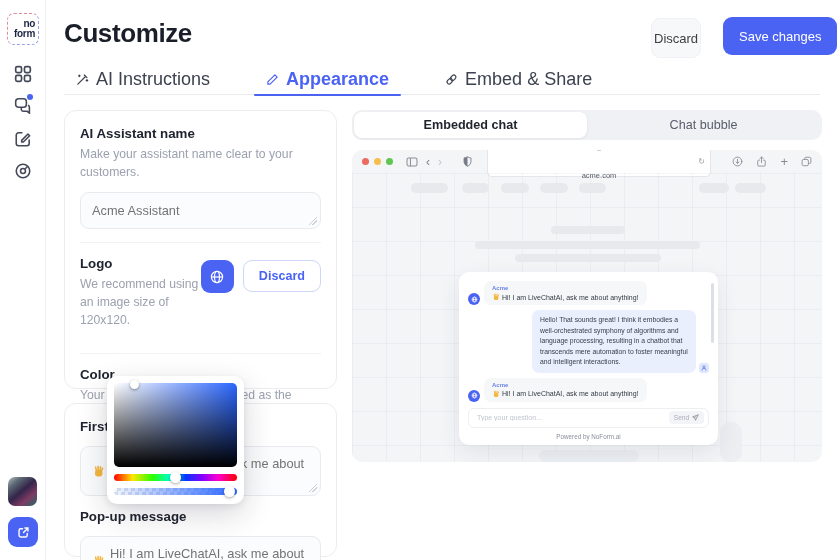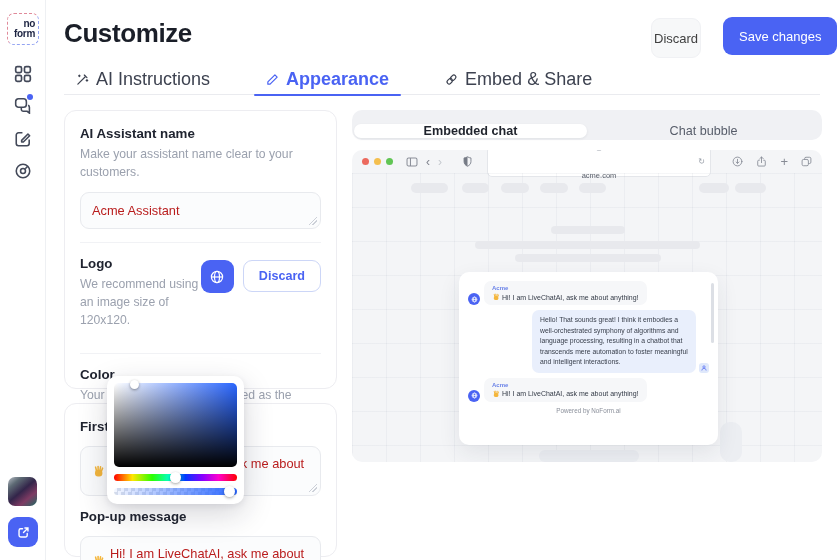--- a/index.html
+++ b/index.html
@@ -45,21 +45,21 @@
   
   .card { position:absolute; left:64px; width:273px; background:#fff;
     border:1px solid #ededf1; border-radius:12px; padding:15px; }
   #card-general { top:110px; height:279px; }
   #card-messages { top:403px; height:154px; }
   .sec-title { font-size:13.3px; font-weight:700; color:#202430; margin-bottom:5px; }
   .sec-desc { font-size:12.2px; color:#9ba1ae; line-height:1.45; margin-bottom:11px; }
   .divider { border:none; border-top:1px solid #f1f2f5; margin:13px 0; }
   .field { position:relative; width:100%; min-height:37px; background:#fbfcfd;
     border:1px solid #e8eaee; border-radius:9px; padding:9px 11px; font-size:12.8px;
-    color:#b91c1c; display:flex; align-items:center; gap:5px; cursor:text; }
+    color:#737373; display:flex; align-items:center; gap:5px; cursor:text; }
   .field::after { content:""; position:absolute; right:3px; bottom:3px; width:8px; height:8px;
     background:linear-gradient(135deg, transparent 0 46%, #ccd0d8 46% 54%, transparent 54% 68%, #ccd0d8 68% 76%, transparent 76%); }
   .logo-row { display:flex; }
   .logo-row .txt { width:152px; }
   .logo-row .ctrl { display:flex; gap:9px; margin-left:auto; margin-top:4px; }
   .logo-chip { width:33px; height:33px; border-radius:9px; background:#4a63f3;
     display:flex; align-items:center; justify-content:center; cursor:pointer; }
   .btn-upload { height:32px; padding:0 15px; background:#fff; border:1px solid #ccd6f7;
     border-radius:9px; color:#4a63f3; font-size:12.6px; font-weight:600; cursor:pointer; font-family:inherit; }
   .color-row { display:flex; align-items:center; gap:9px; margin-top:3px; }
@@ -81,21 +81,21 @@
     background:#fff; box-shadow:0 1px 3px rgba(0,0,0,.4); cursor:pointer; }
   .slider { position:relative; height:7px; border-radius:4px; margin-top:7px; }
   .hue { background:linear-gradient(to right,#ff0000,#ffe600 15%,#2bff00 31%,#00ffd5 46%,#0038ff 58%,#8800ff 72%,#ff00cc 85%,#ff0000); }
   .alpha { background-image:linear-gradient(to right, rgba(42,102,255,.05), #2a66ff),
     repeating-conic-gradient(#dfe3ea 0 25%, #fff 0 50%); background-size:100% 100%, 7px 7px; }
   .sl-handle { position:absolute; top:-2px; width:11px; height:11px; border-radius:50%;
     background:#fff; box-shadow:0 1px 3px rgba(0,0,0,.35); cursor:pointer; }
 
   
   .seg { position:absolute; left:352px; top:110px; width:470px; height:30px;
-    background:#f0f1f4; border-radius:10px; display:flex; padding:2px;align-items:flex-end; }
+    background:#f0f1f4; border-radius:10px; display:flex; padding:2px; }
   .seg-item { flex:1; display:flex; align-items:center; justify-content:center;
     font-size:12.6px; color:#575d6a; border-radius:8px; cursor:pointer; }
   .seg-item.active { background:#fff; color:#1f232c; font-weight:600; box-shadow:0 1px 3px rgba(20,25,40,.07); }
 
   .browser { position:absolute; left:352px; top:150px; width:470px; height:312px;
     background:#f4f5f7; border-radius:10px; overflow:hidden; }
   .chrome { height:23px; display:flex; align-items:center; padding:0 10px; }
   .dot { width:7px; height:7px; border-radius:50%; margin-right:5px; }
   .d-r{background:#ec6a5e}.d-y{background:#f4bf4f}.d-g{background:#61c554}
   .chrome .gi { color:#8a8e98; }
@@ -447,16 +447,28 @@
                 <rect x="14.2" y="3.4" width="2.4" height="7.6" rx="1.2" transform="rotate(22 15.4 7)"></rect>
                 <rect x="4.6" y="7.4" width="11.4" height="10.2" rx="4.6"></rect>
               </g>
                 </svg>
             </span>
             <span>Hi! I am LiveChatAI, ask me about anything!</span>
           </div>
         </div>
       </div>
 
+      <div class="w-inputrow">
+        <input type="text" placeholder="Type your question..." style="">
+        <button class="send-chip">
+          <span>Send</span>
+          <span>
+            <svg width="7" height="7" viewBox="0 0 12 12" fill="none" stroke="#6d7380" stroke-width="1.1" stroke-linejoin="round">
+              <path d="M10.8 1.2 1.2 5l3.4 1.4L6 10.8l4.8-9.6z"></path>
+                <path d="M4.6 6.4l2.6-2.6"></path>
+            </svg>
+          </span>
+        </button>
+      </div>
       <div class="w-footer">Powered by NoForm.ai</div>
     </div>
   </div>
 </div>
 
 </body></html>

